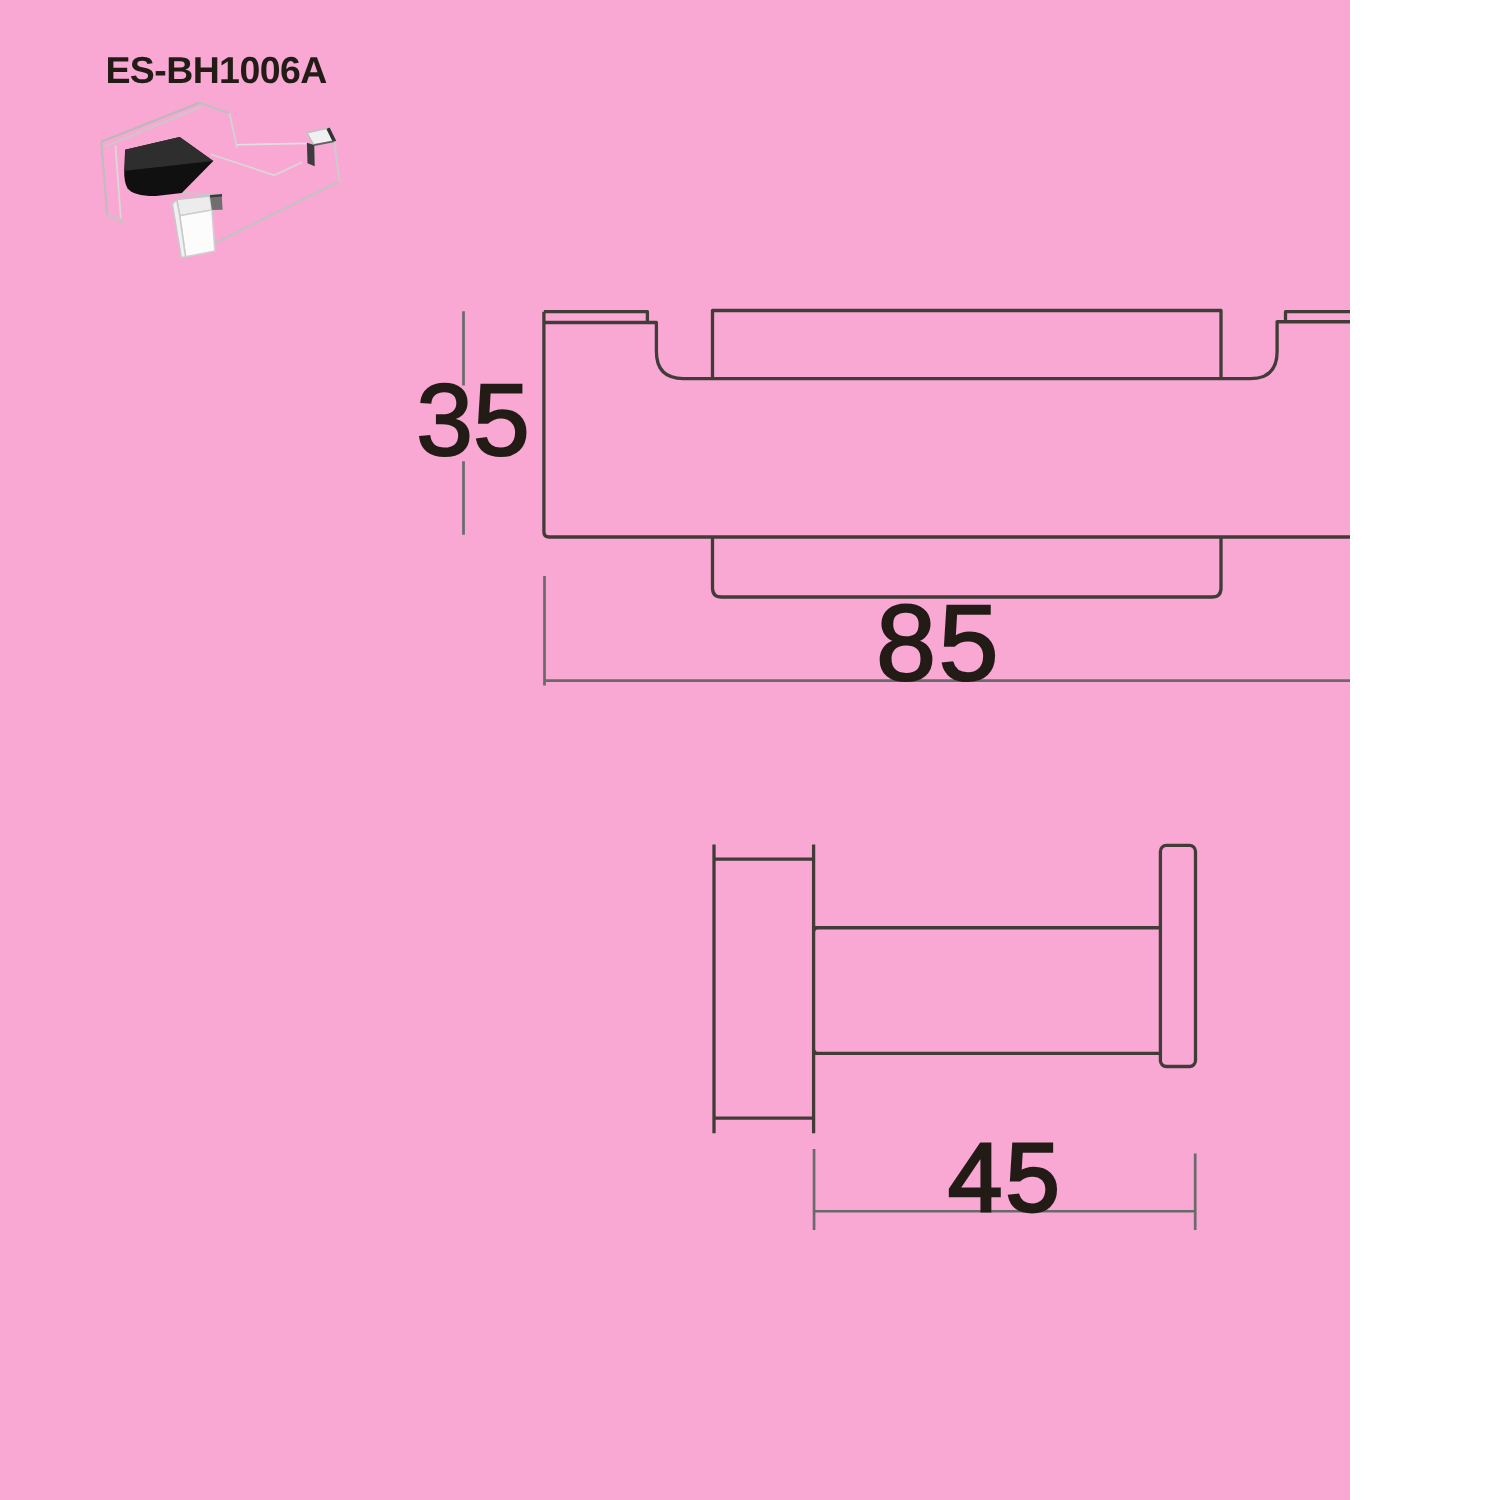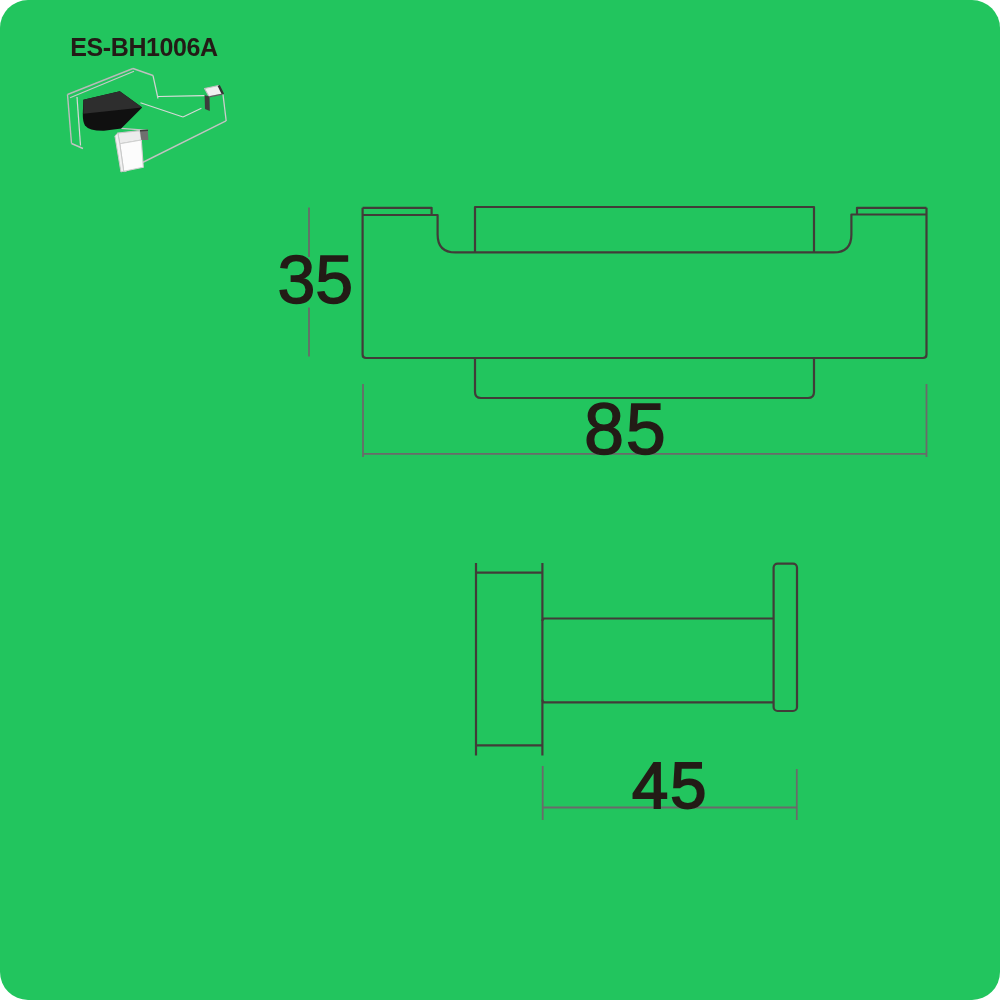--- a/index.html
+++ b/index.html
@@ -1,17 +1,17 @@
 <!DOCTYPE html>
 <html><head>
 <meta charset="utf-8">
 <style>
   html,body{margin:0;padding:0;background:#ffffff;}
-  #page{position:relative;width:1000px;height:1000px;background:#22c55e;overflow:hidden;
-        font-family:"Liberation Sans", sans-serif;border-radius:28px;}
+  #page{position:relative;width:900px;height:1000px;background:#f9a8d4;overflow:hidden;
+        font-family:"Liberation Sans", sans-serif;}
   svg{position:absolute;left:0;top:0;}
 </style>
 </head>
 <body>
 <div id="page">
 <svg width="1000" height="1000" viewBox="0 0 1000 1000">
 
   <g>
     <text x="70.3" y="55.5" font-family="Liberation Sans, sans-serif" font-weight="bold" font-size="25" fill="#231b16" letter-spacing="-0.4">ES-BH1006A</text>
   </g>

